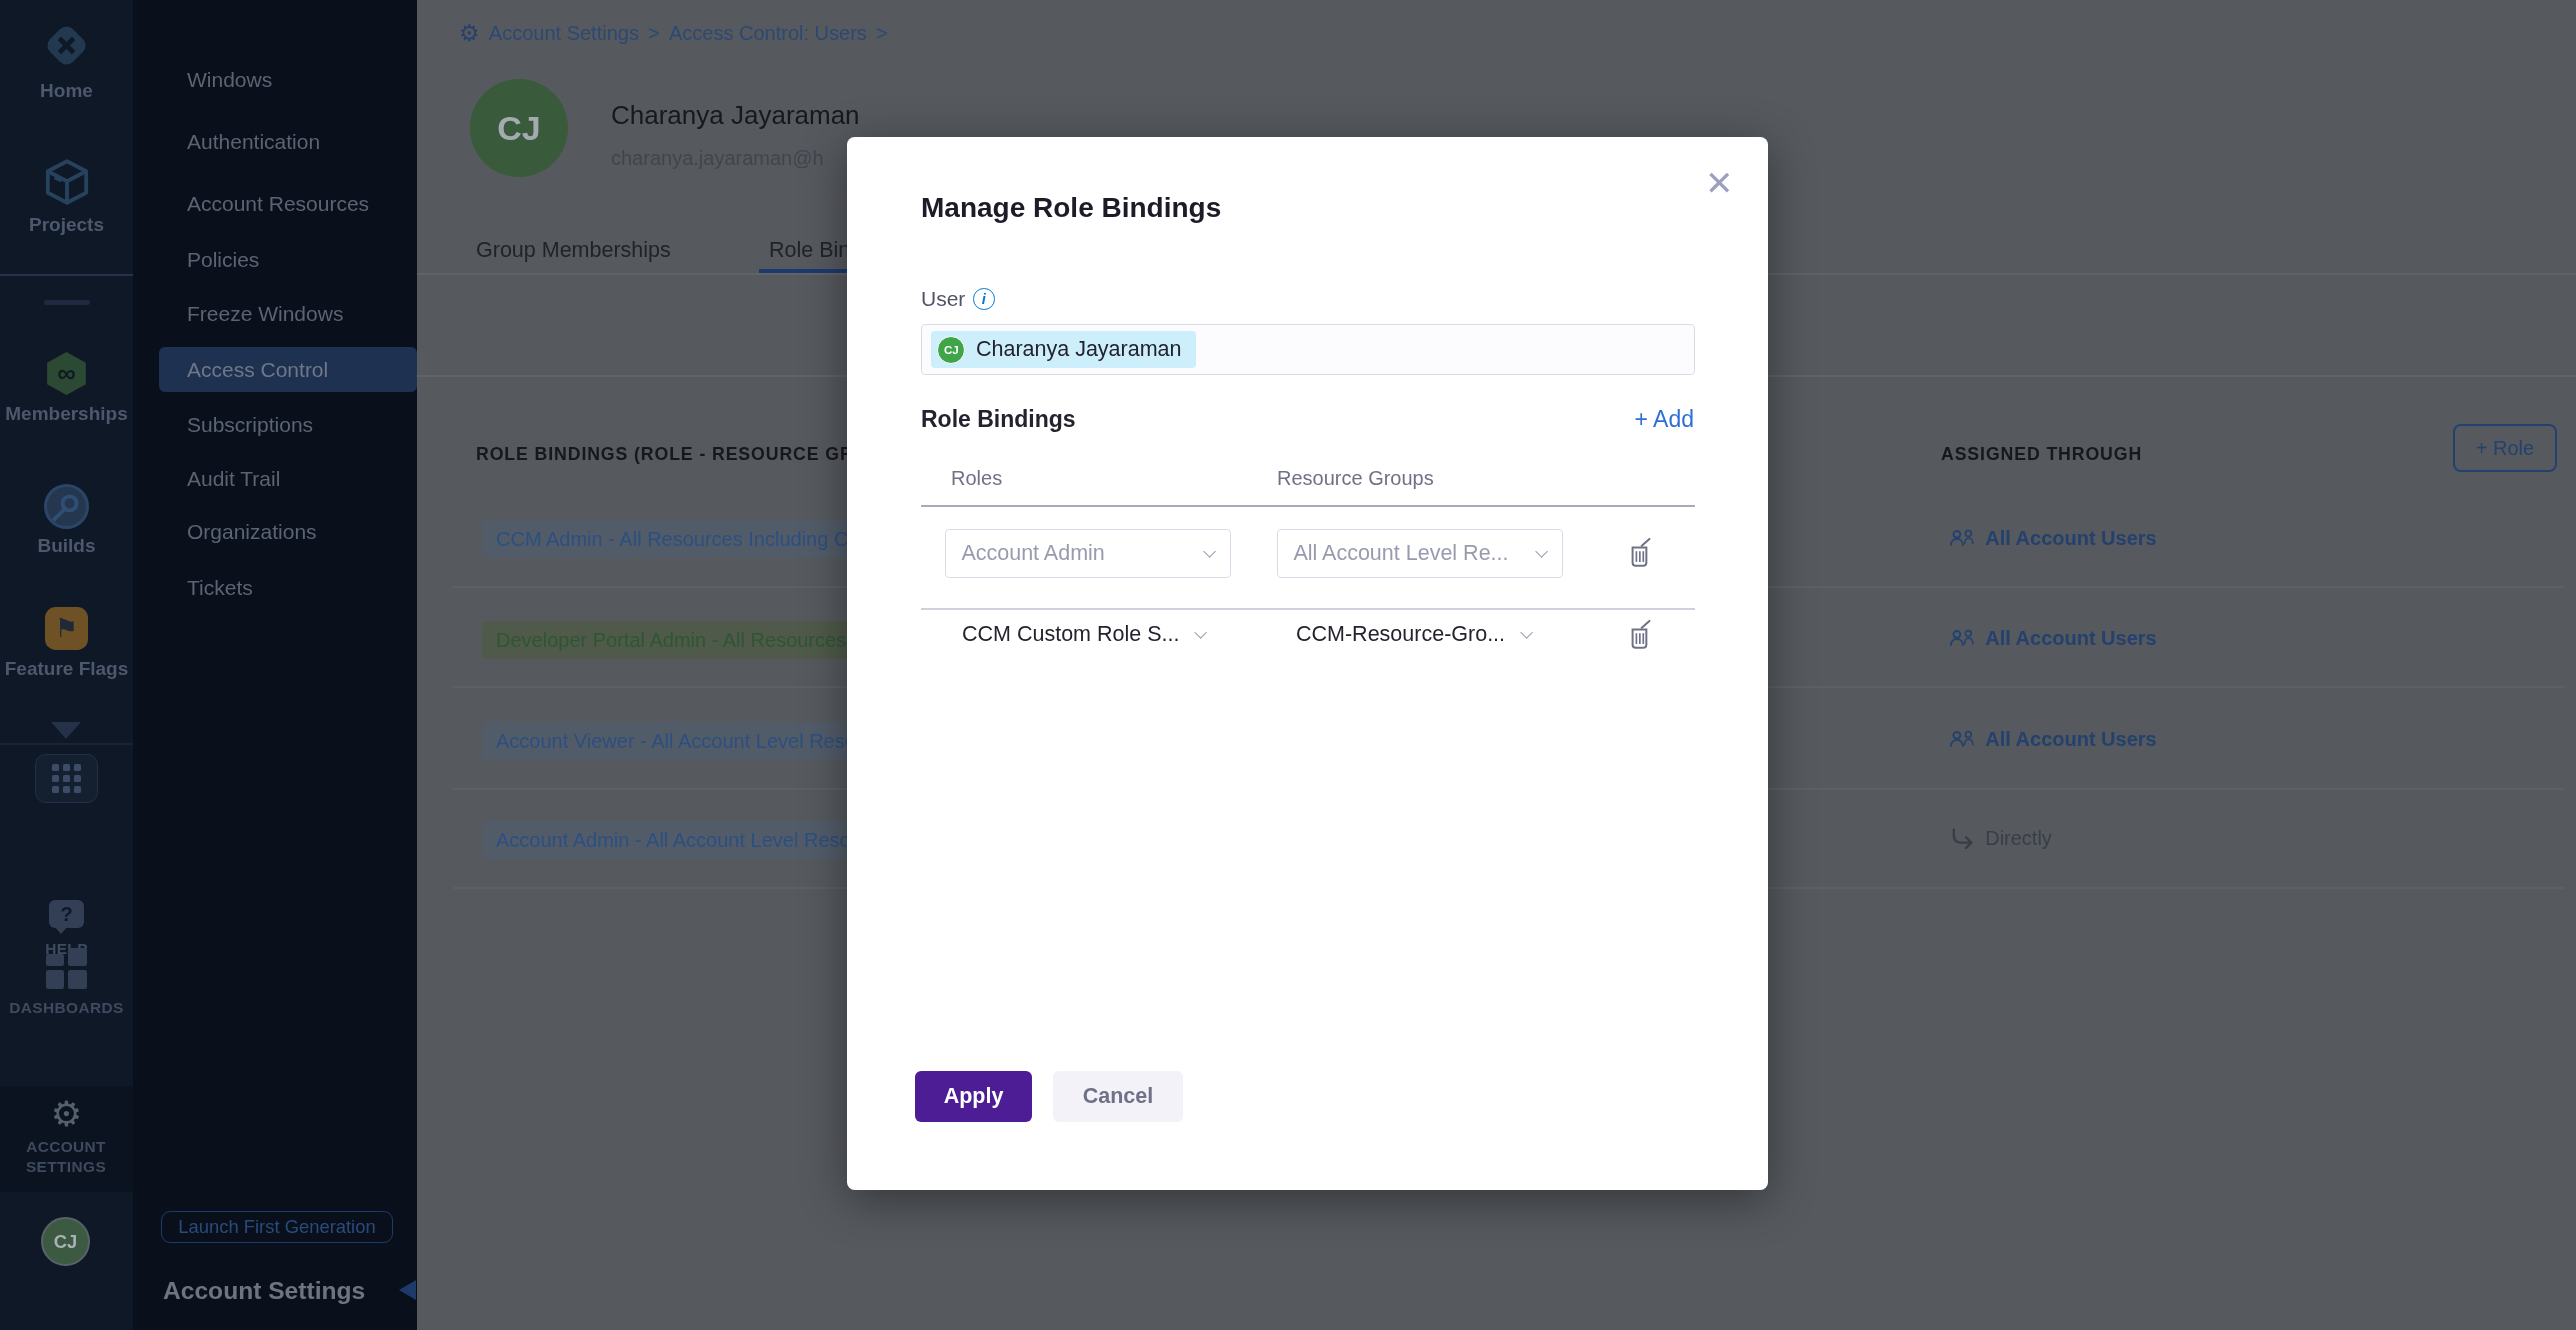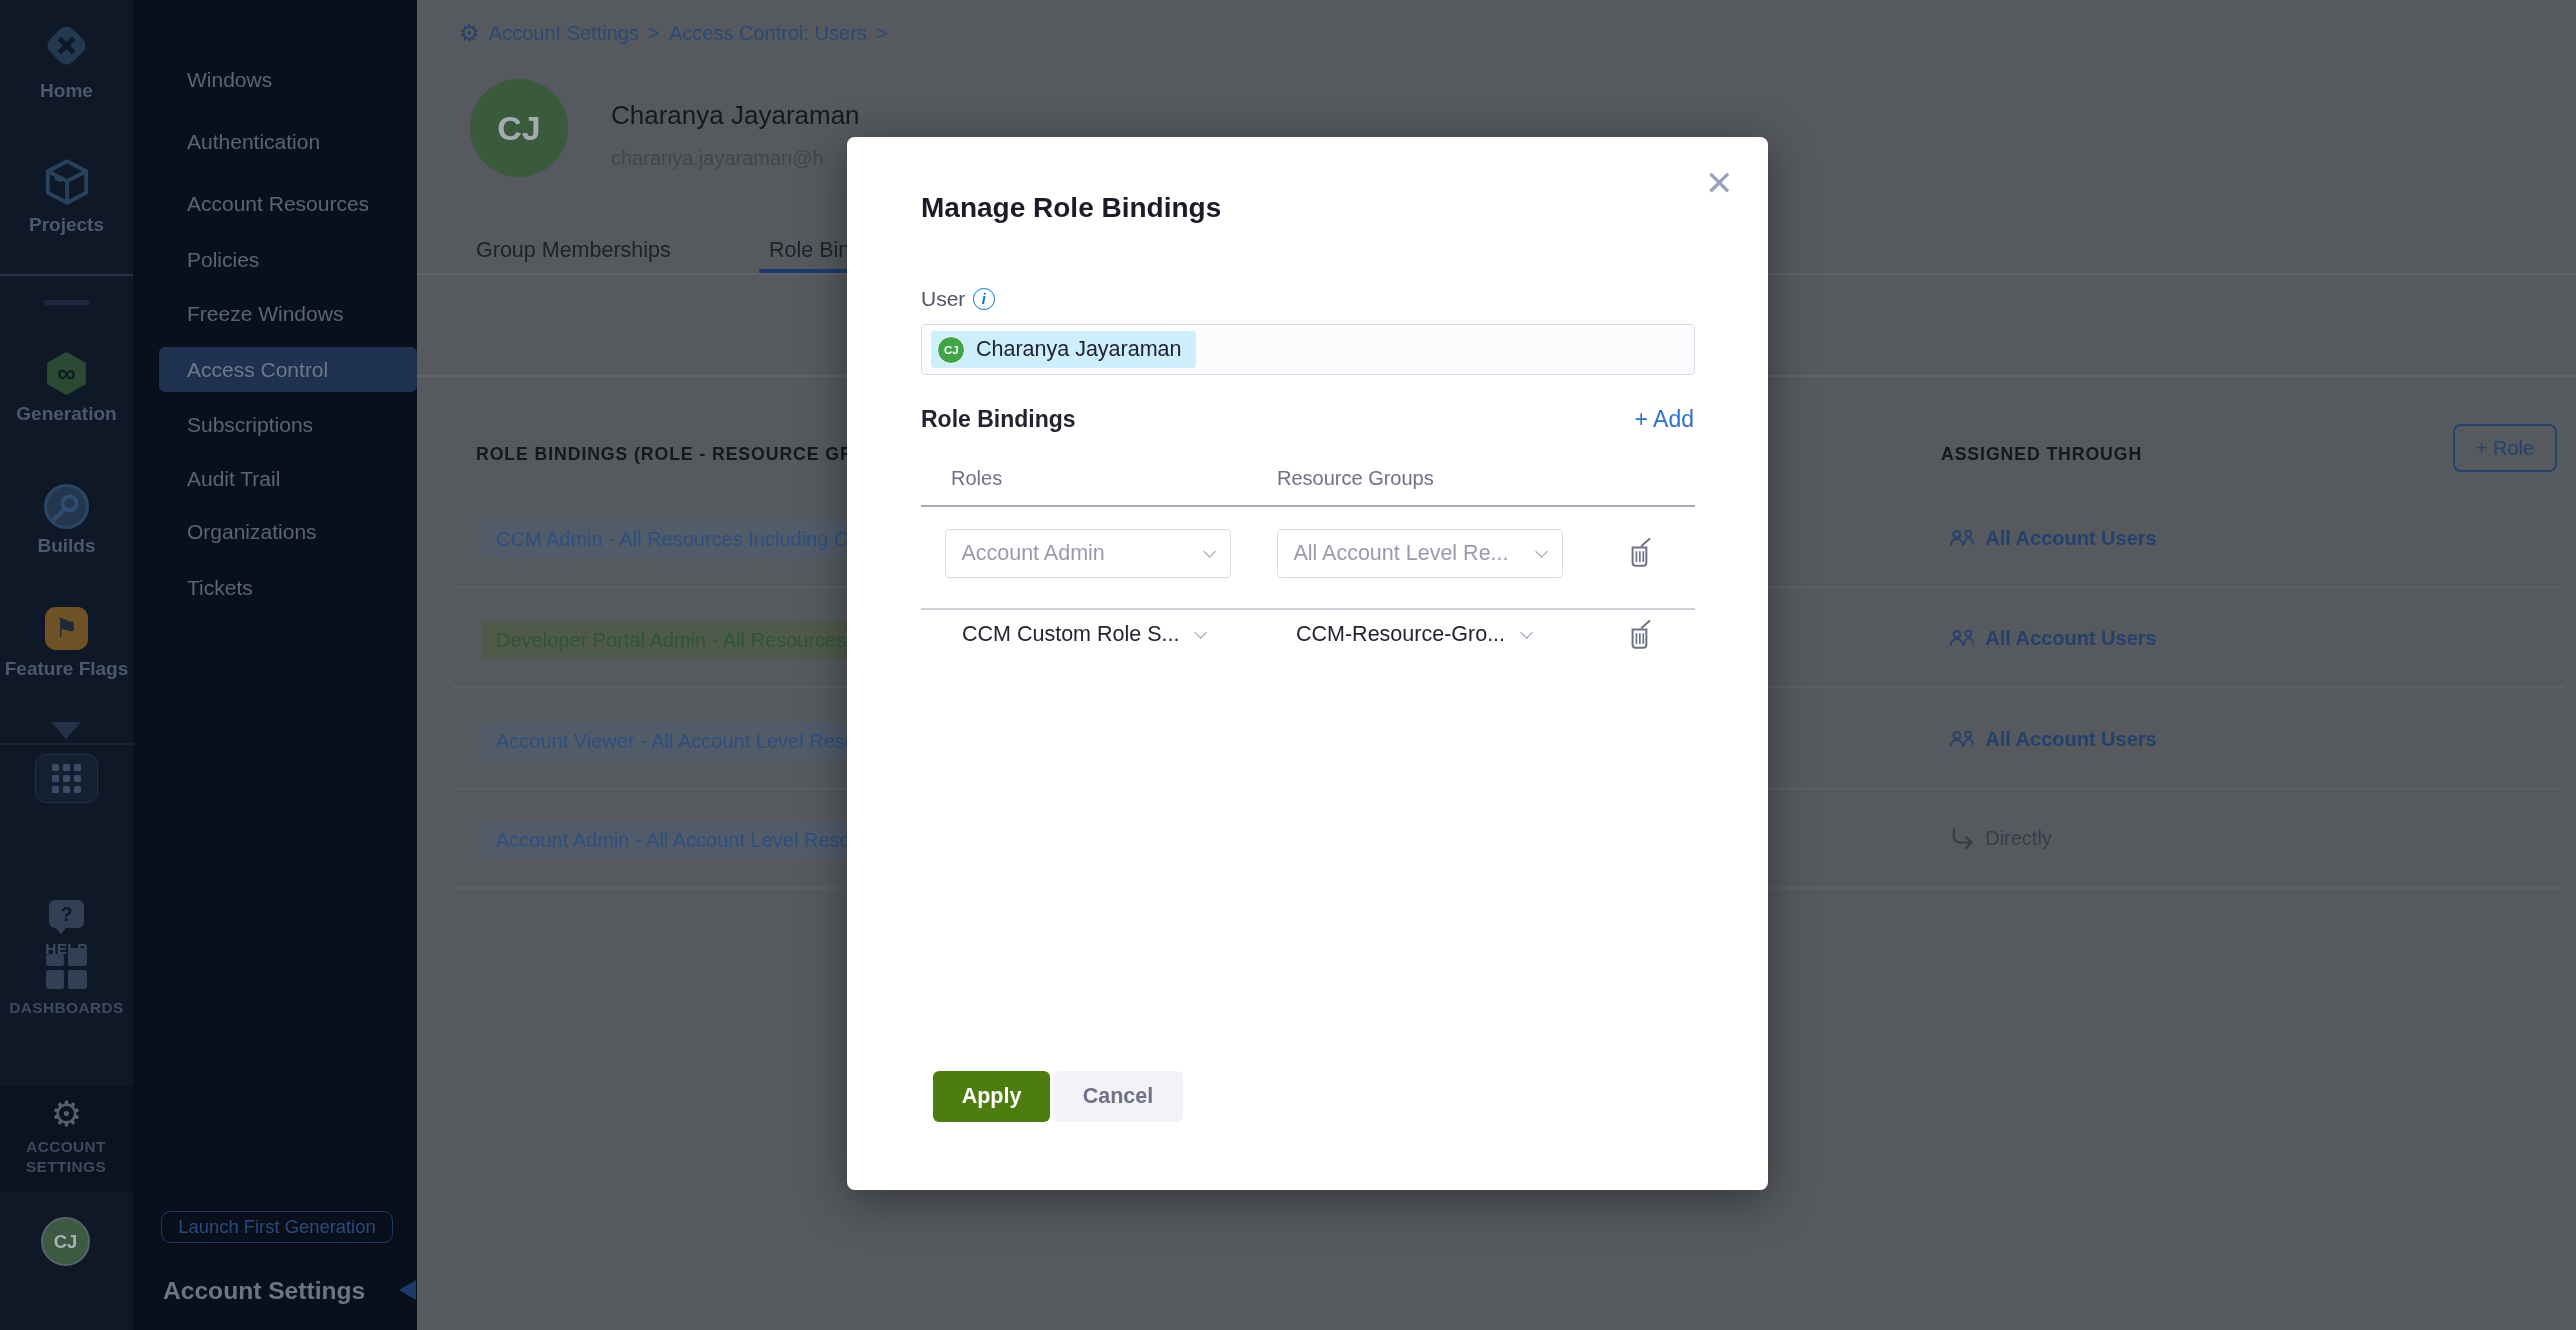--- a/index.html
+++ b/index.html
@@ -100,21 +100,21 @@
   .msel { position:absolute; top:392px; width:286px; height:49px; border:1.5px solid #d9dae8; border-radius:4.6px;
     display:flex; align-items:center; padding:0 15.4px; cursor:pointer; }
   .msel .sel-text { font-size:21.5px; color:#989aae; white-space:nowrap; overflow:hidden; }
   .mcaret { width:9.2px; height:9.2px; border-right:1.9px solid #9b9db0; border-bottom:1.9px solid #9b9db0;
     transform:rotate(45deg); margin-left:auto; margin-top:-3.8px; }
   #mline-mid { position:absolute; left:74px; top:471px; width:774px; height:1.5px; background:#cfd0dd; }
   .plain-sel { position:absolute; top:485px; display:flex; align-items:center; gap:17px; cursor:pointer; }
   .plain-sel .sel-text { font-size:21.5px; color:#23232f; white-space:nowrap; }
   .plain-sel .mcaret { margin:0 0 0 0; margin-top:-3.8px; }
   .trash { position:absolute; cursor:pointer; }
-  #btn-apply { position:absolute; left:86px; top:934px; width:117px; height:51px; background:#4d7c0f; border-radius:6.1px;
+  #btn-apply { position:absolute; left:68px; top:934px; width:117px; height:51px; background:#4c1d95; border-radius:6.1px;
     color:#ffffff; font-size:21.5px; font-weight:700; display:flex; align-items:center; justify-content:center; cursor:pointer; }
   #btn-cancel { position:absolute; left:206px; top:934px; width:130px; height:51px; background:#f2f2f8; border-radius:6.1px;
     color:#6f7186; font-size:21.5px; font-weight:700; display:flex; align-items:center; justify-content:center; cursor:pointer; }
 </style>
 </head>
 <body>
 
 <div id="app">
 
   <nav id="rail">
@@ -134,21 +134,21 @@
         <line x1="14" y1="25" x2="23" y2="29" stroke="#27425c" stroke-width="5"></line>
       </svg>
       <span class="rail-label" style="margin-top:7.7px;">Projects</span>
     </div>
     <div class="rail-divider"></div>
     <div class="rail-dash"></div>
     <div class="rail-item" style="top:352px;">
       <div class="hexagon">
           <span>∞</span>
         </div>
-      <span class="rail-label" style="margin-top:7.7px;">Generation</span>
+      <span class="rail-label" style="margin-top:7.7px;">Memberships</span>
     </div>
     <div class="rail-item" style="top:484px;">
       <svg width="45" height="45" viewBox="0 0 58 58" style="display:block;margin:0 auto;">
         <circle cx="29" cy="29" r="26" fill="#1b3least" fill-opacity="0" stroke="#2a4566" stroke-width="6"></circle>
         <circle cx="29" cy="29" r="25" fill="#24374f"></circle>
         <circle cx="33" cy="25" r="9" fill="none" stroke="#2f4e74" stroke-width="5"></circle>
         <line x1="26" y1="33" x2="12" y2="47" stroke="#2f4e74" stroke-width="5"></line>
       </svg>
       <span class="rail-label" style="margin-top:6.1px;">Builds</span>
     </div>

